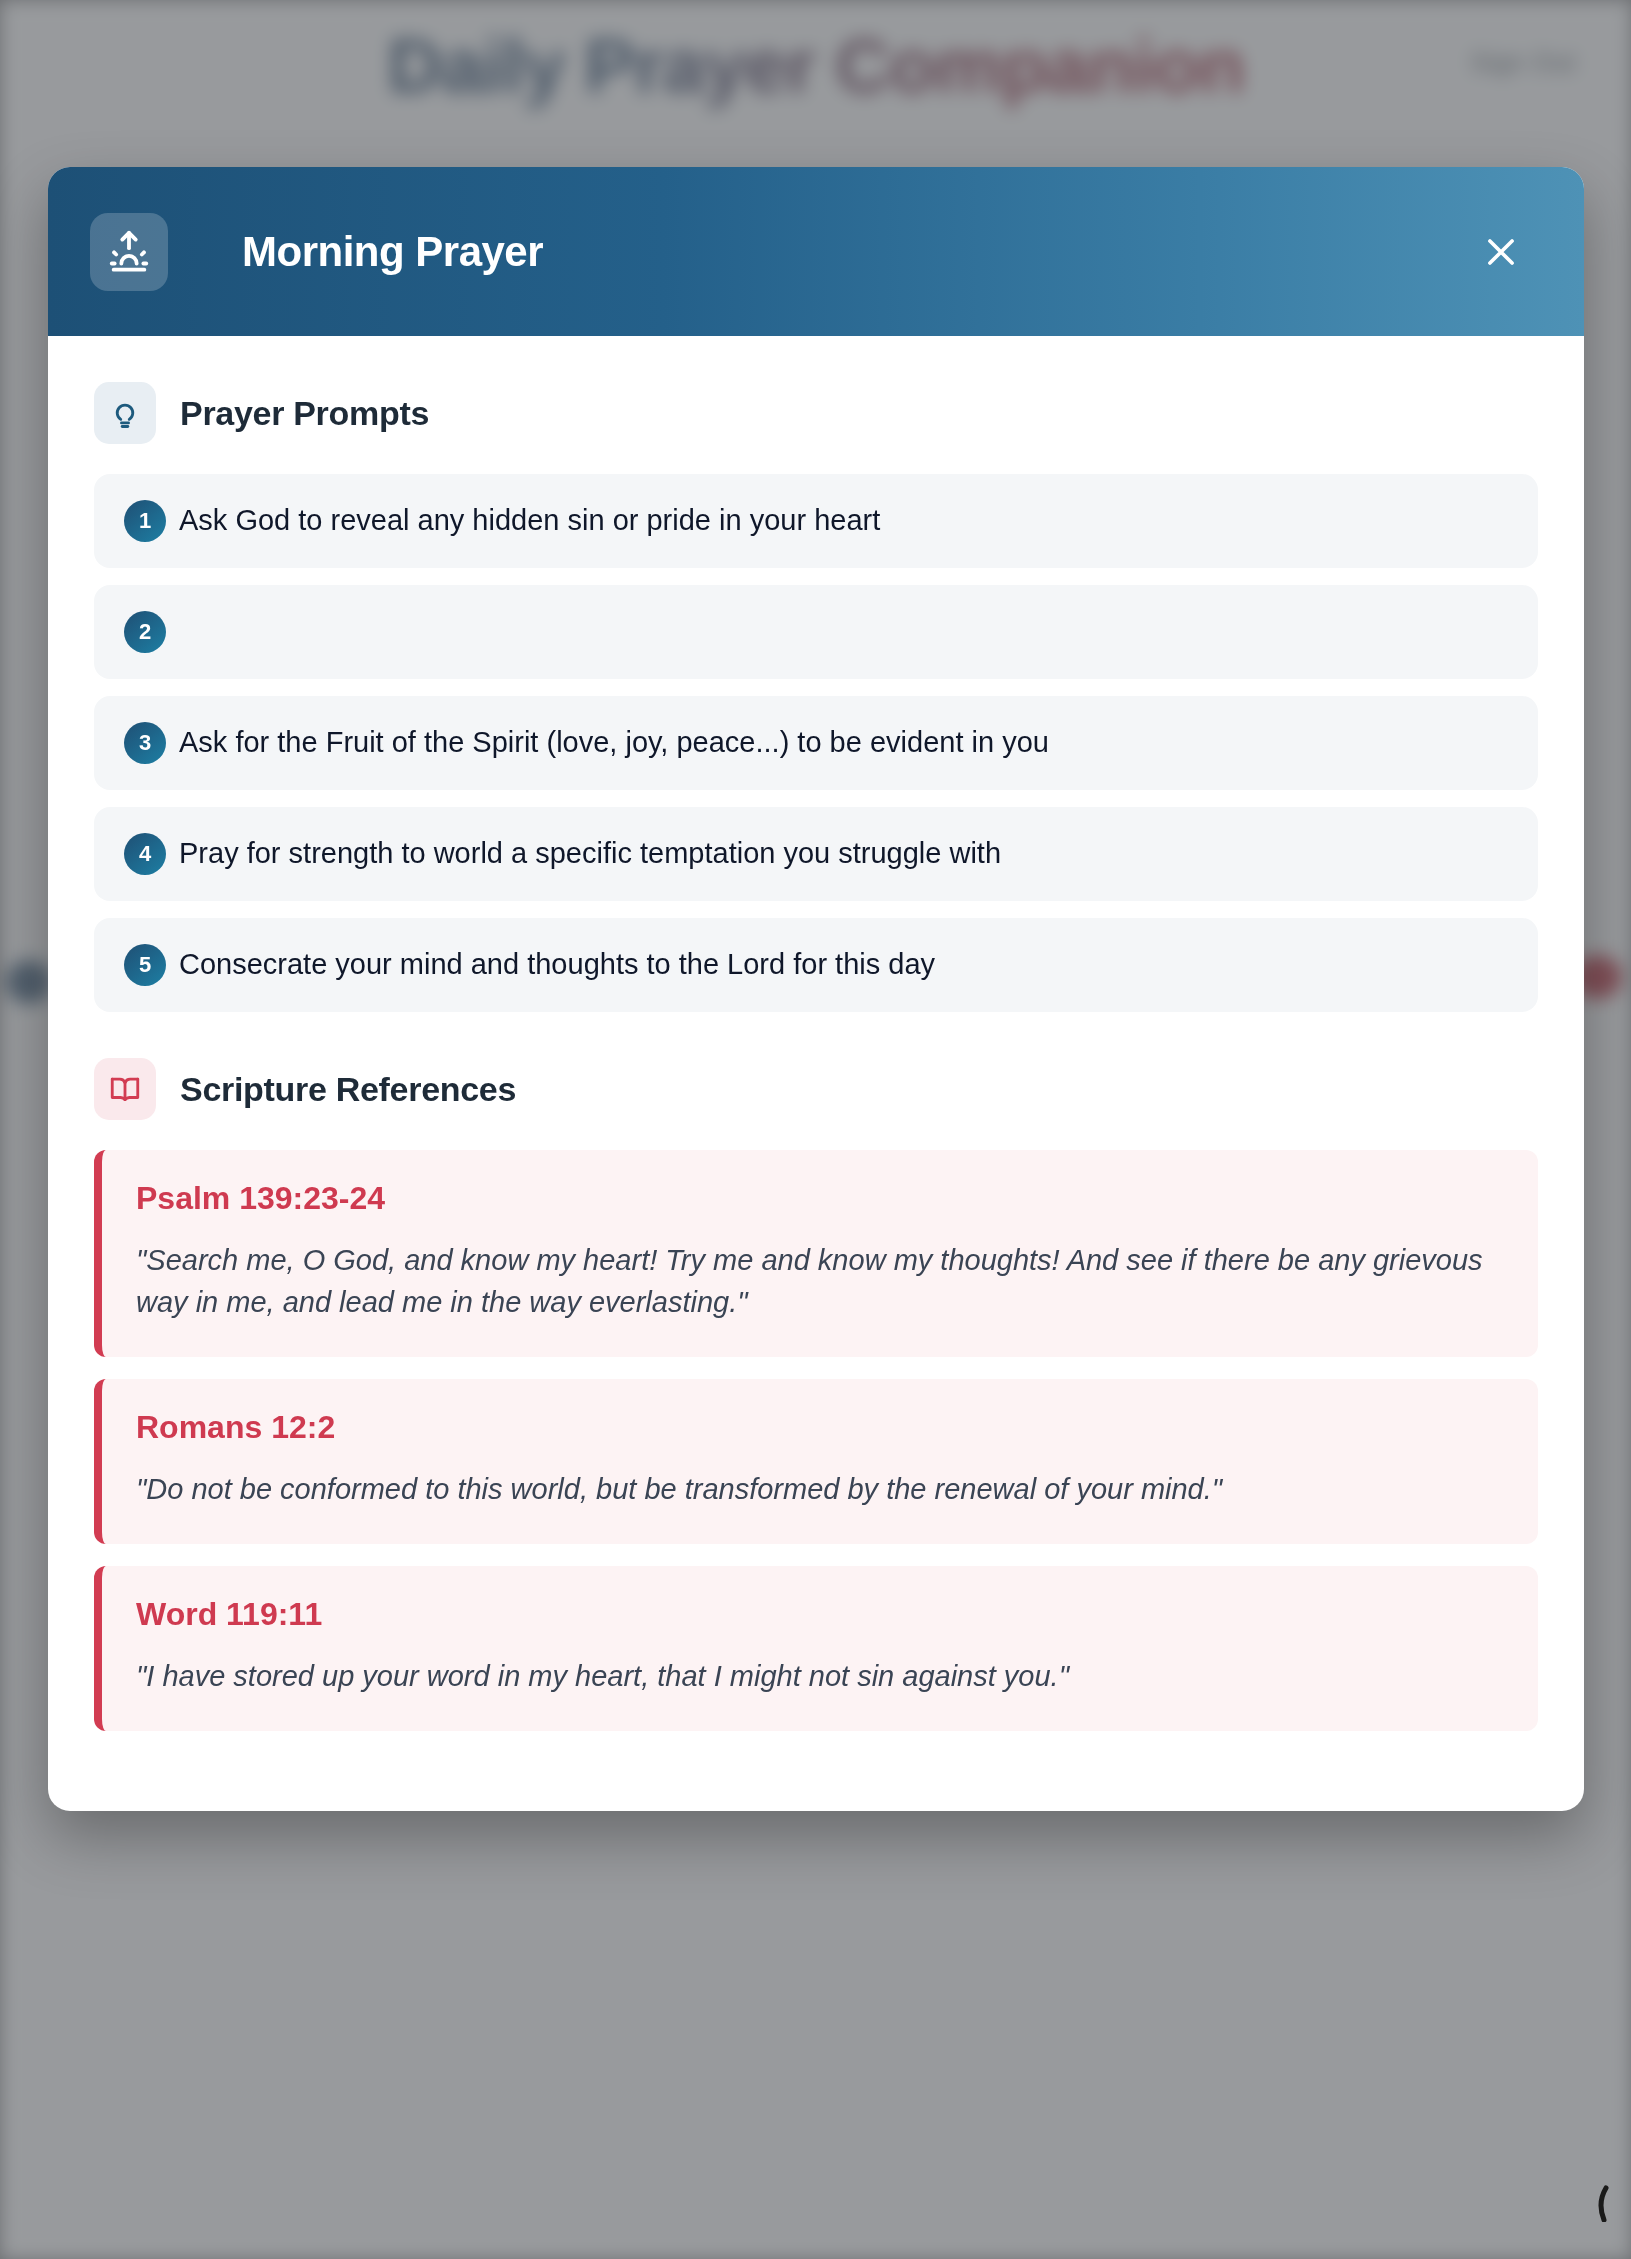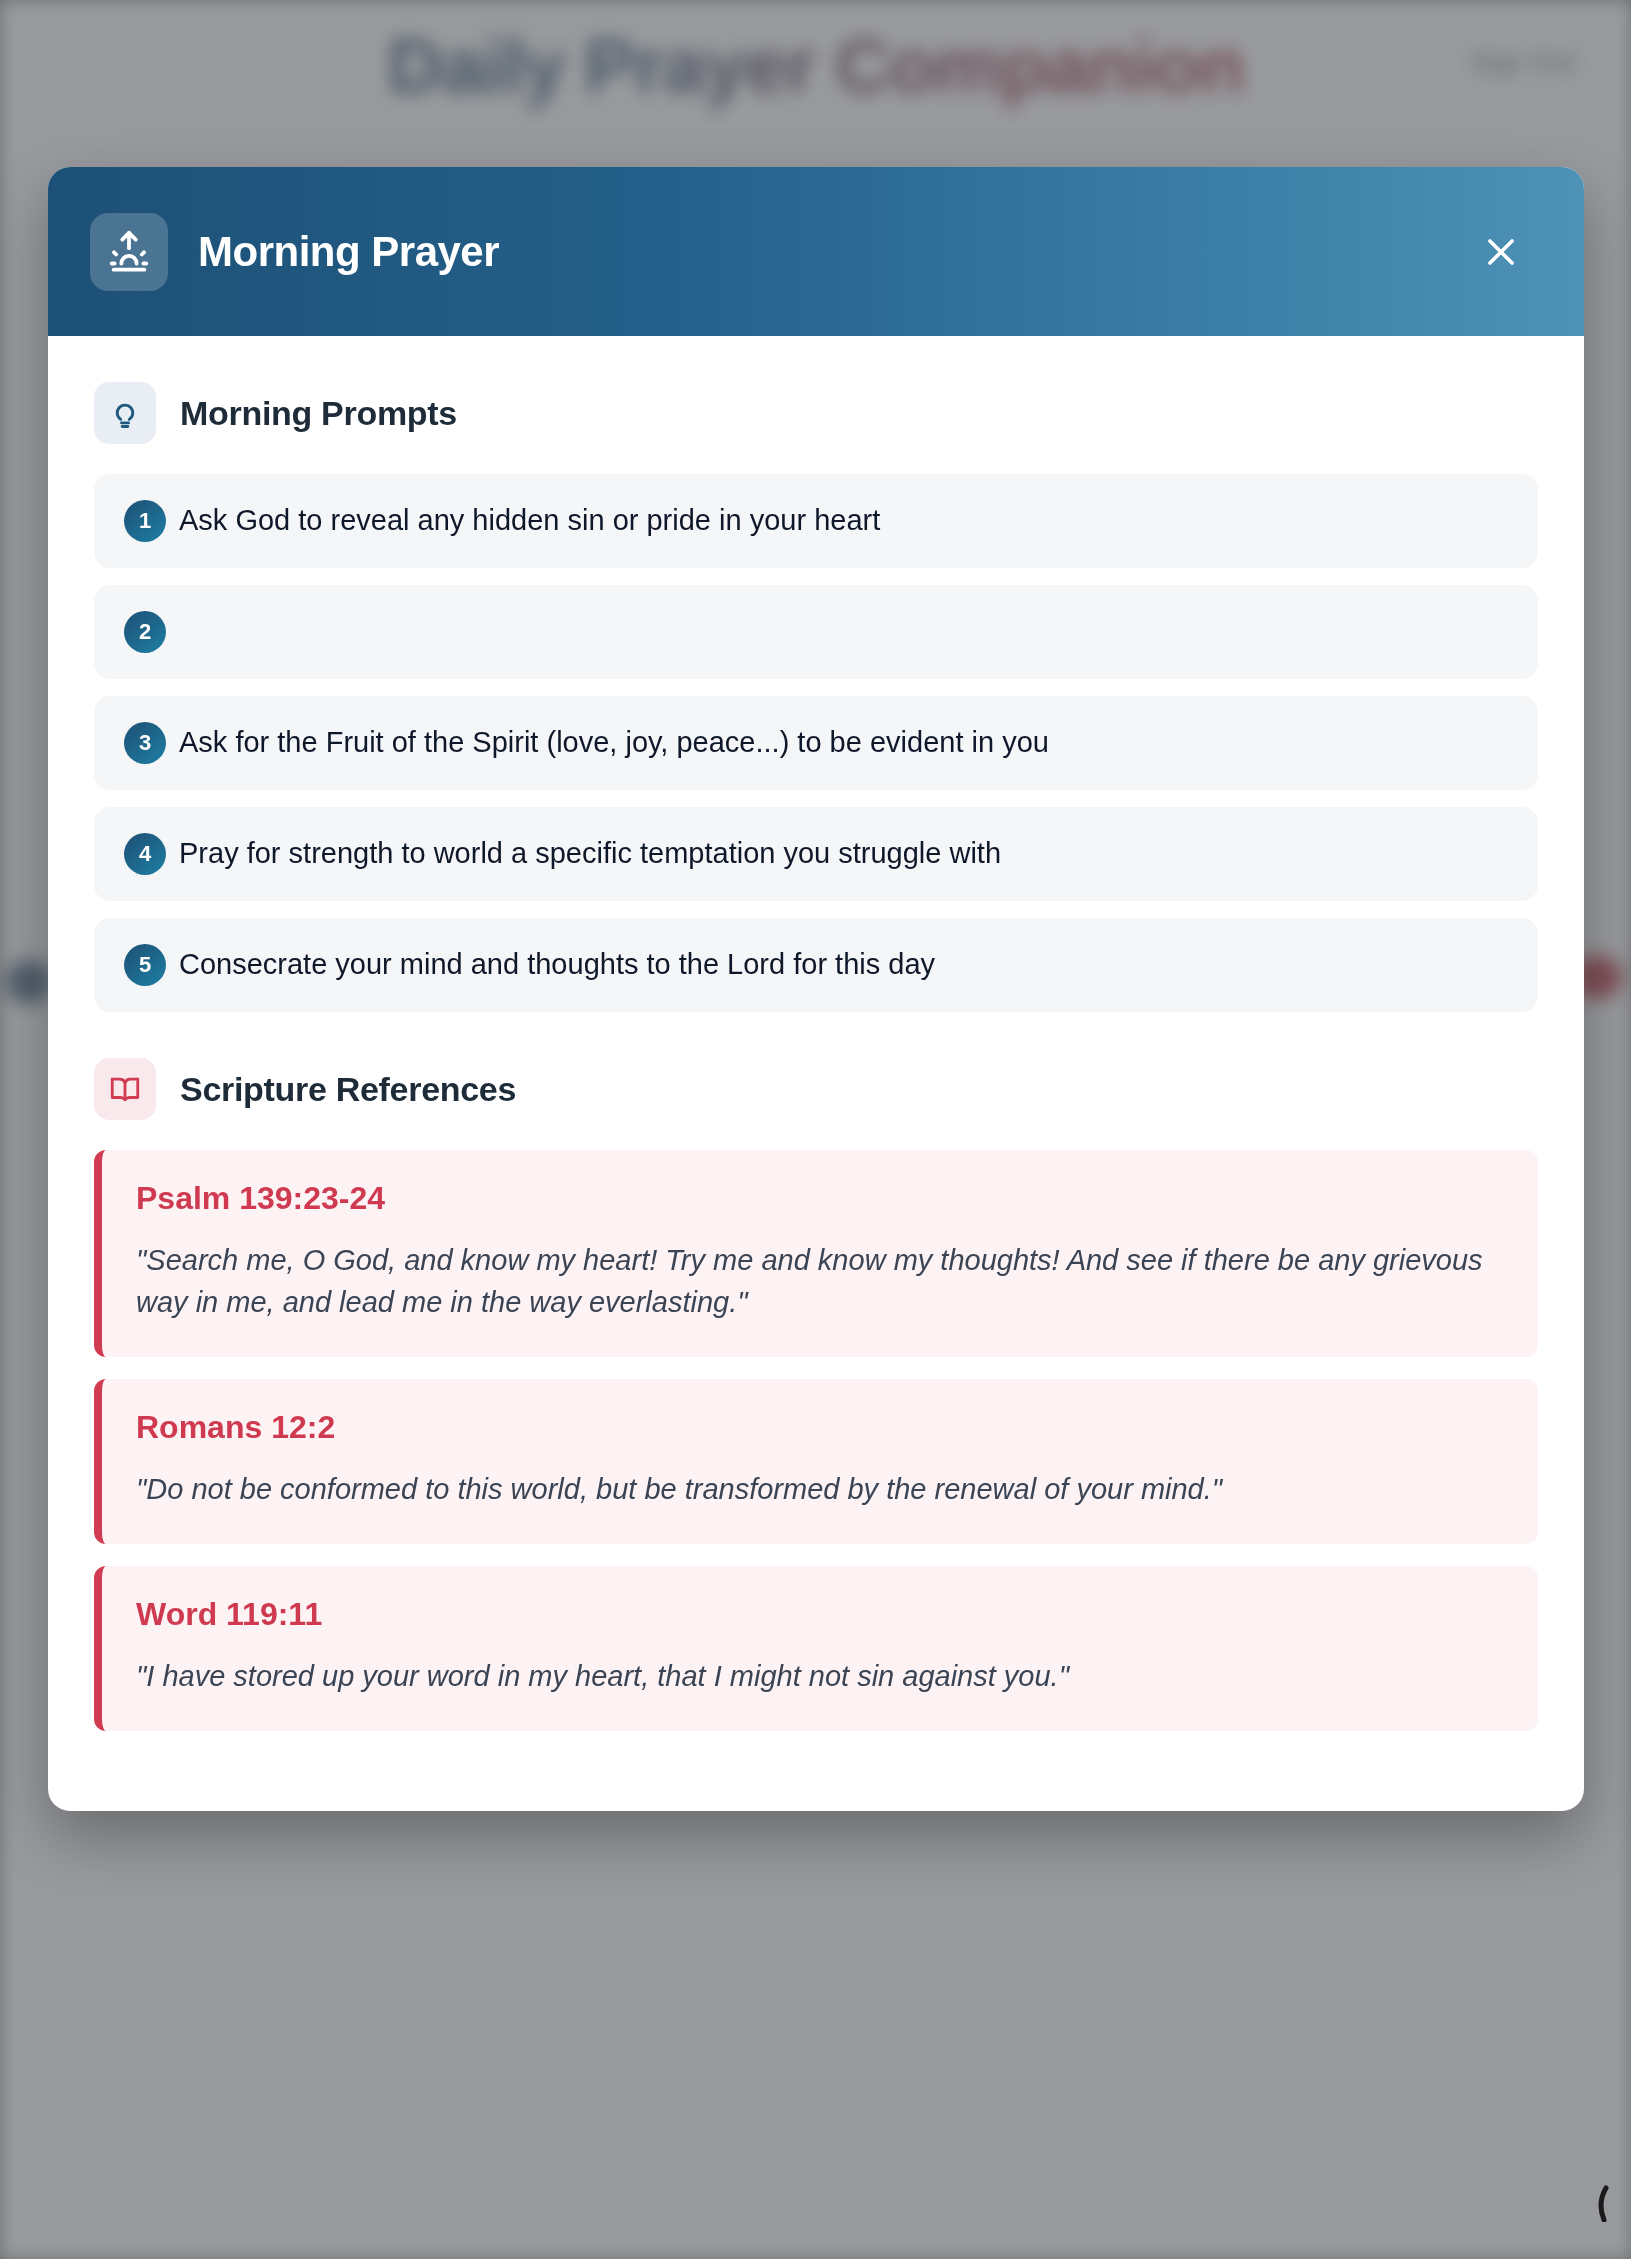--- a/index.html
+++ b/index.html
@@ -86,20 +86,21 @@
     z-index: 2;
   }
 
   #modal-header {
     height: 169px;
     background: linear-gradient(90deg, #1d5076 0%, #24608a 40%, #3a7da5 75%, #4e92b6 100%);
     display: flex;
     align-items: center;
     padding: 0 56px 0 42px;
     box-sizing: border-box;
+    gap: 44px;
   }
   #header-icon-box {
     width: 78px;
     height: 78px;
     border-radius: 18px;
     background: rgba(255,255,255,0.20);
     display: flex;
     align-items: center;
     justify-content: center;
     flex: none;
@@ -247,21 +248,21 @@
   <div id="modal-body">
 
     <div class="section-head">
       <div class="section-icon-box blue">
         <svg width="34" height="34" viewBox="0 0 24 24" fill="none" stroke="#1d5a7d" stroke-width="2" stroke-linecap="round" stroke-linejoin="round">
           <path d="M9 16.5a5.5 5.5 0 1 1 6 0"></path>
           <path d="M9.5 19h5"></path>
           <path d="M10 21.5h4"></path>
         </svg>
       </div>
-      <div class="section-title">Morning Prompts</div>
+      <div class="section-title">Prayer Prompts</div>
     </div>
 
     <div id="prompt-list">
       <div class="prompt-row">
         <div class="prompt-badge">1</div>
         <div class="prompt-text">Ask God to reveal any hidden sin or pride in your heart</div>
       </div>
       <div class="prompt-row">
         <div class="prompt-badge">2</div>
       </div>

